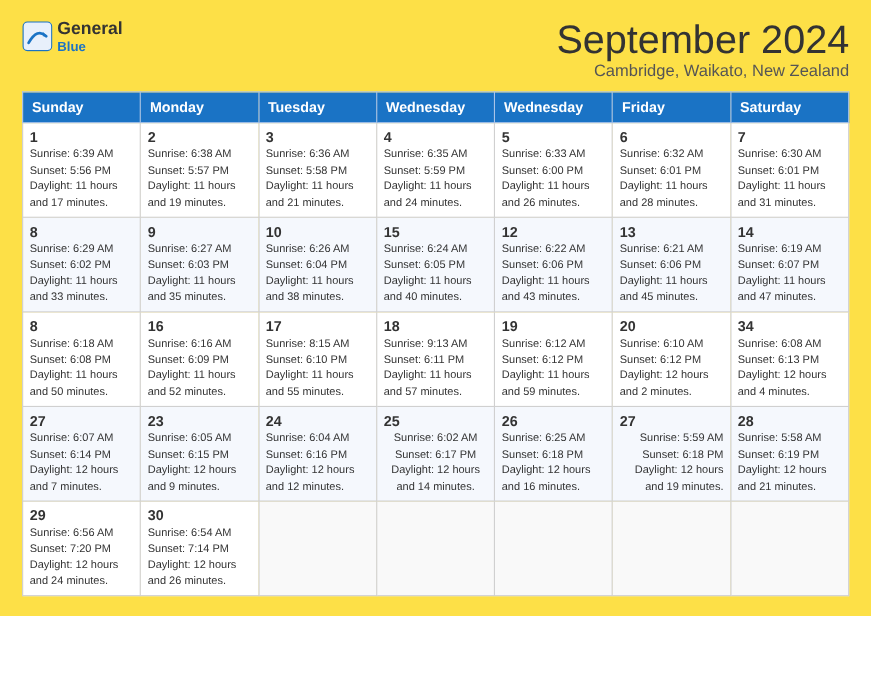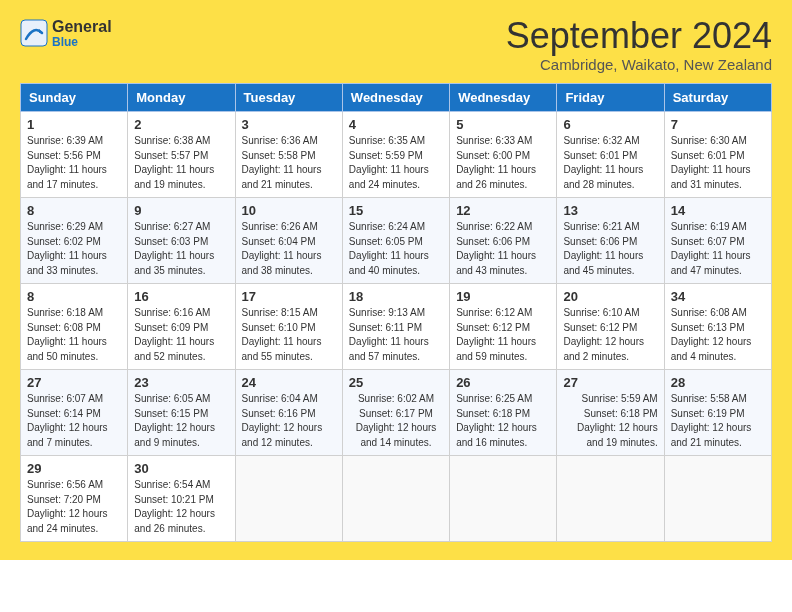--- a/index.html
+++ b/index.html
@@ -344,21 +344,21 @@
           <td>
             <span class="day-num">29</span>
             <div class="day-info" style="white-space: pre-line;">Sunrise: 6:56 AM
 Sunset: 7:20 PM
 Daylight: 12 hours
 and 24 minutes.</div>
           </td>
           <td>
             <span class="day-num">30</span>
             <div class="day-info" style="white-space: pre-line;">Sunrise: 6:54 AM
-Sunset: 10:21 PM
+Sunset: 7:14 PM
 Daylight: 12 hours
 and 26 minutes.</div>
           </td>
           <td class="empty-cell"></td>
           <td class="empty-cell"></td>
           <td class="empty-cell"></td>
           <td class="empty-cell"></td>
           <td class="empty-cell"></td>
         </tr>
       </tbody>

